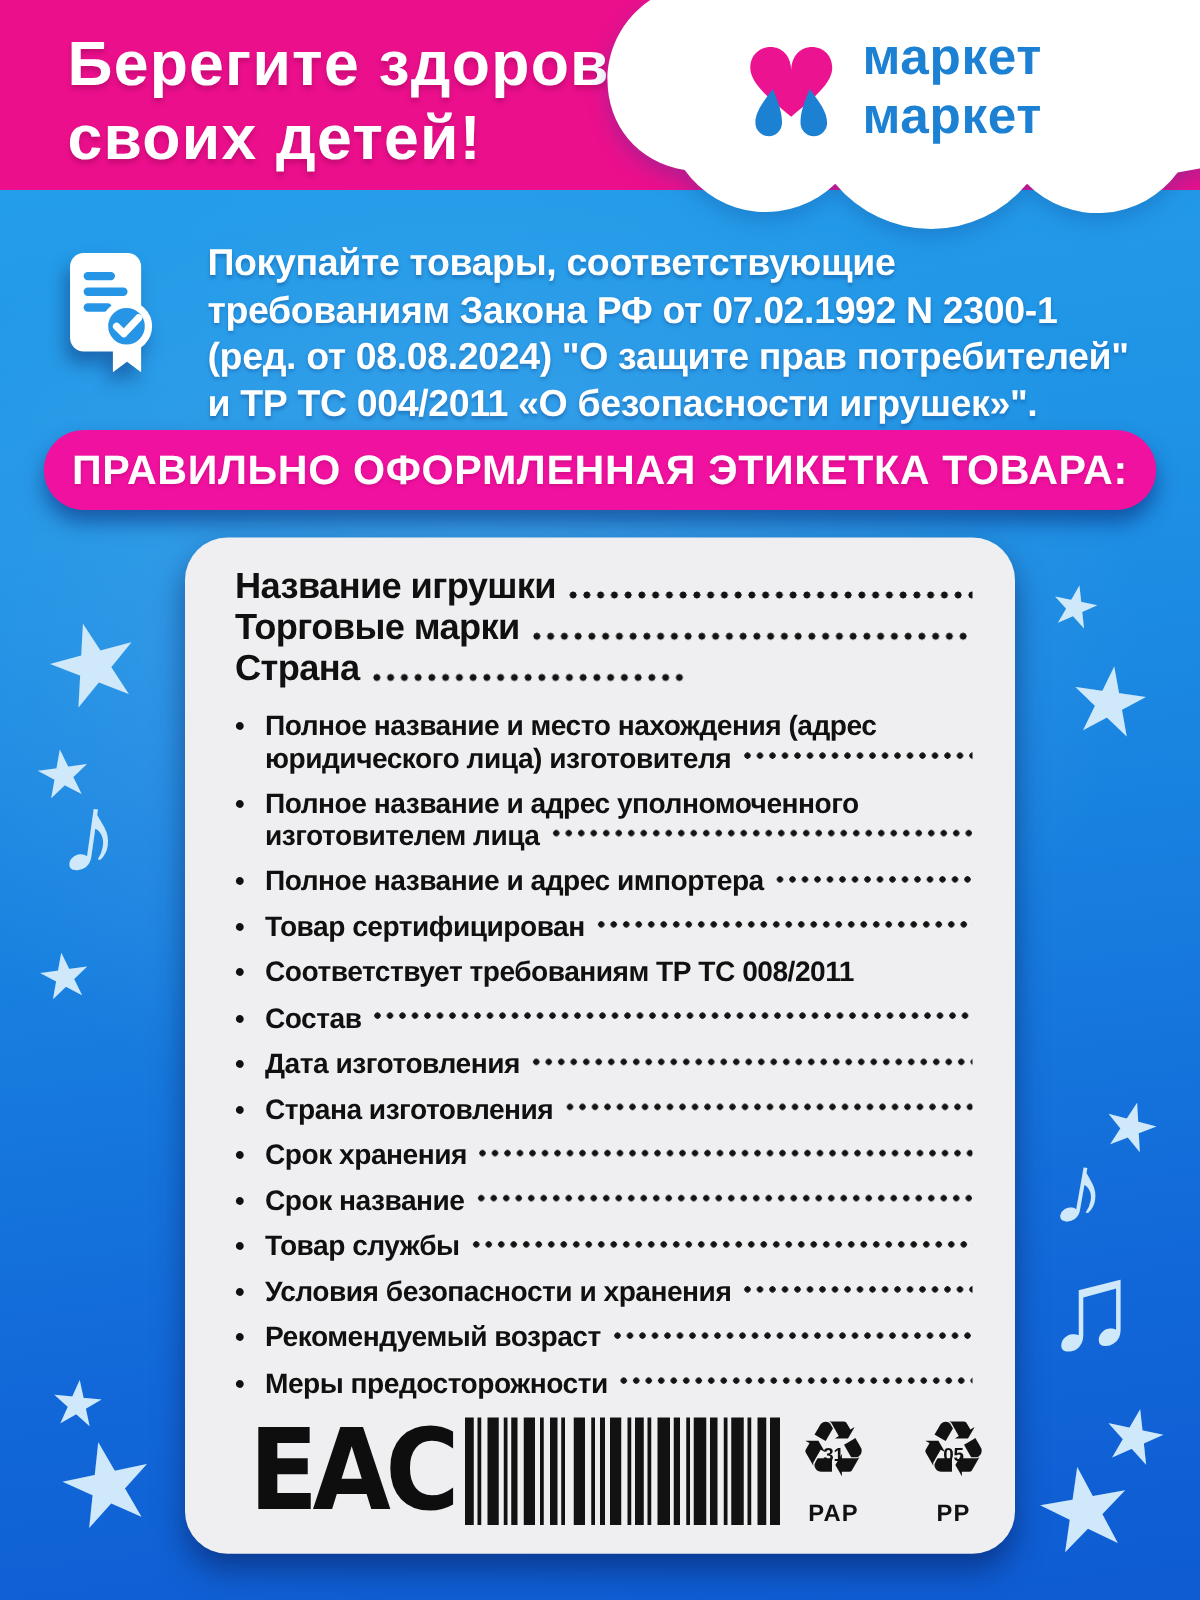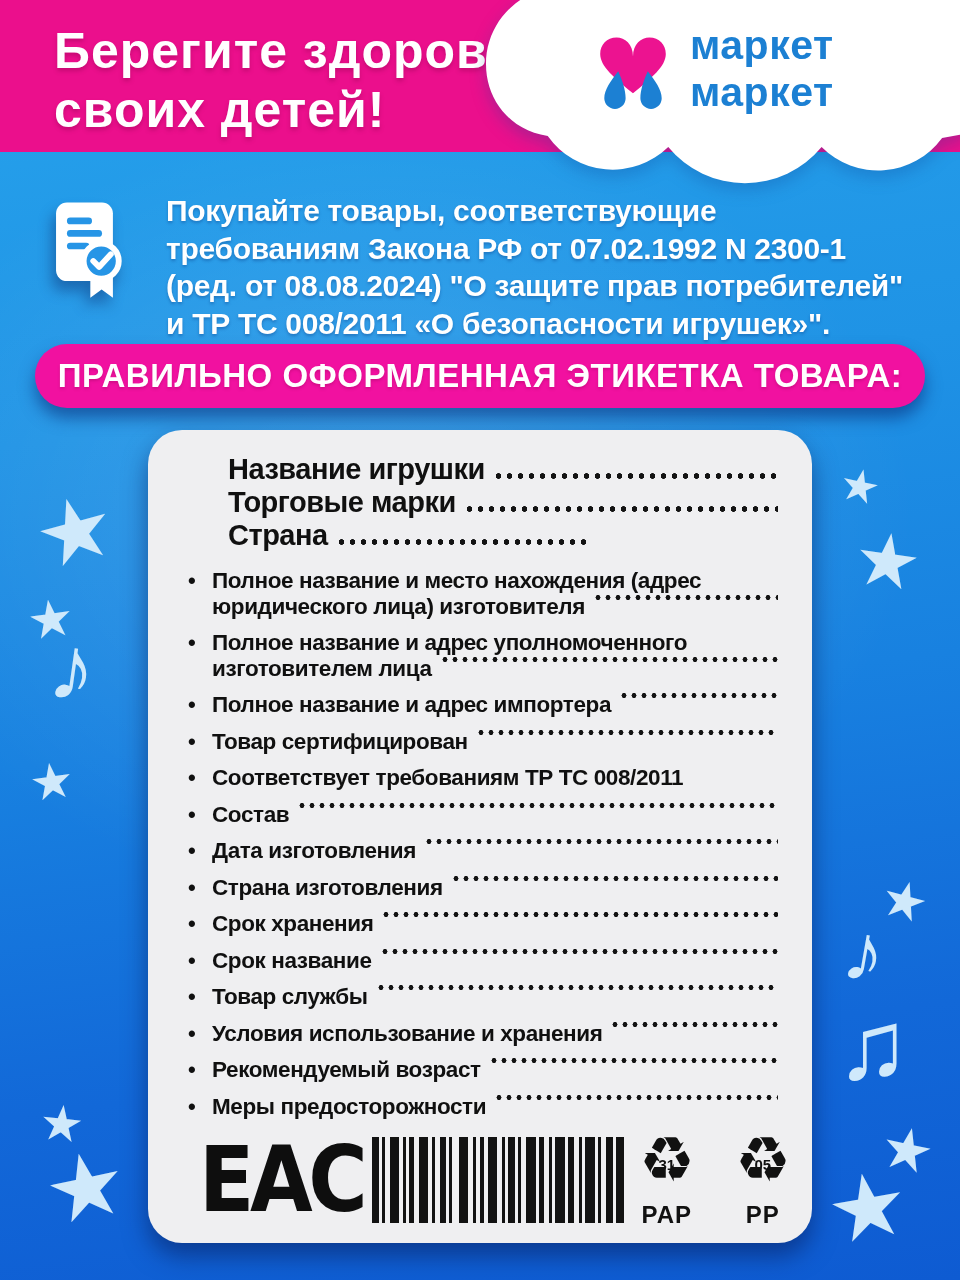--- a/index.html
+++ b/index.html
@@ -22,42 +22,42 @@
   .intro-text{position:absolute;left:166px;top:192px;width:785px;font-size:30px;line-height:37.5px;color:#fff;
     letter-spacing:-.3px;text-shadow:0 2px 3px rgba(10,50,120,.35);}
   
   .banner{position:absolute;left:35px;top:344px;width:890px;height:64px;background:#F111A0;border-radius:33px;
     display:flex;align-items:center;justify-content:center;color:#fff;font-size:33px;letter-spacing:.5px;
     box-shadow:0 10px 16px rgba(8,40,115,.55);text-shadow:0 2px 3px rgba(140,0,80,.3);white-space:nowrap;}
   
   .card{position:absolute;left:148px;top:430px;width:664px;height:813px;background:#EFEFF1;border-radius:34px;
     box-shadow:0 13px 24px rgba(7,28,90,.55);padding:22px 34px 14px 40px;box-sizing:border-box;color:#101010;}
   .f-row{display:flex;align-items:flex-end;height:33px;}
-  .f-label{font-size:29px;line-height:32px;letter-spacing:-.5px;white-space:nowrap;margin-left:40px;}
+  .f-label{font-size:29px;line-height:32px;letter-spacing:-.5px;white-space:nowrap;}
   .leader{flex:1;margin-left:8px;height:8px;margin-bottom:5px;background-repeat:repeat-x;background-position:0 50%;
     background-image:radial-gradient(circle,#131313 2.6px,transparent 3px);background-size:11px 8px;}
   .leader.short{flex:0 0 252px;}
   .leader-sm{height:7px;background-image:radial-gradient(circle,#131313 2.3px,transparent 2.7px);background-size:10px 7px;margin-bottom:3px;}
   .bullets{margin-top:17px;}
   .b-row{display:flex;margin-bottom:11px;}
   .b-dot{width:24px;font-size:22px;line-height:25.5px;}
   .b-content{flex:1;min-width:0;}
   .b-line,.b-text{font-size:22.5px;line-height:25.5px;letter-spacing:-.4px;}
   .b-text{white-space:nowrap;}
-  .b-last{display:flex;align-items:flex-start;}
+  .b-last{display:flex;align-items:center;}
   
   .marks-row{display:flex;align-items:center;justify-content:space-between;margin-top:12px;padding:0 2px;}
   .eac{font-size:90px;line-height:82px;letter-spacing:-5px;transform:scaleX(.9);color:#0E0E0E;
     font-family:"DejaVu Sans",sans-serif;}
   .barcode{display:flex;align-items:stretch;height:86px;width:252px;}
   .barcode div{background:#121212;height:86px;}
   .recycle{position:relative;width:86px;text-align:center;color:#111;}
   .r-glyph{display:block;font-size:62px;line-height:58px;font-family:"DejaVu Sans",sans-serif;}
   .r-code{position:absolute;top:25px;left:0;right:0;font-size:15px;}
-  .r-mat{display:block;font-size:24px;margin-top:12px;letter-spacing:1px;}
+  .r-mat{display:block;font-size:19px;margin-top:12px;letter-spacing:1px;}
 </style>
 </head>
 <body>
 
 <div class="page">
 
   <span class="decor" style="left:40px;top:492px;font-size:78px;transform:rotate(-15deg);">★</span>
   <span class="decor" style="left:30px;top:596px;font-size:46px;transform:rotate(-8deg);">★</span>
   <span class="decor" style="left:50px;top:622px;font-size:92px;transform:rotate(8deg);">♪</span>
   <span class="decor" style="left:32px;top:760px;font-size:44px;transform:rotate(-8deg);">★</span>
@@ -97,21 +97,21 @@
     <rect x="25" y="35" width="42" height="8" rx="4" fill="#2695E6"></rect>
     <rect x="25" y="50" width="27" height="8" rx="4" fill="#2695E6"></rect>
     <path d="M53 82 L53 116 L66.5 106 L80 116 L80 82 Z" fill="#ffffff"></path>
     <circle cx="66" cy="72" r="21" fill="#2695E6" stroke="#ffffff" stroke-width="7"></circle>
     <path d="M56.5 72 l7 7 l14 -15" stroke="#ffffff" stroke-width="7" fill="none" stroke-linecap="round" stroke-linejoin="round"></path>
   </svg>
   <div class="intro-text">
     <div>Покупайте товары, соответствующие</div>
     <div>требованиям Закона РФ от 07.02.1992 N 2300-1</div>
     <div>(ред. от 08.08.2024) "О защите прав потребителей"</div>
-    <div>и ТР ТС 008/2011 «О безопасности игрушек»".</div>
+    <div>и ТР ТС 004/2011 «О безопасности игрушек»".</div>
   </div>
 
   <div class="banner">
     <span>ПРАВИЛЬНО ОФОРМЛЕННАЯ ЭТИКЕТКА ТОВАРА:</span>
   </div>
 
   <div class="card">
     <div>
         <div class="f-row">
           <span class="f-label">Название игрушки</span>
@@ -222,21 +222,21 @@
             <div class="b-last">
               <span class="b-text">Товар службы</span>
               <span class="leader leader-sm"></span>
             </div>
           </div>
         </div>
         <div class="b-row">
           <span class="b-dot">•</span>
           <div class="b-content">
             <div class="b-last">
-              <span class="b-text">Условия использование и хранения</span>
+              <span class="b-text">Условия безопасности и хранения</span>
               <span class="leader leader-sm"></span>
             </div>
           </div>
         </div>
         <div class="b-row">
           <span class="b-dot">•</span>
           <div class="b-content">
             <div class="b-last">
               <span class="b-text">Рекомендуемый возраст</span>
               <span class="leader leader-sm"></span>

